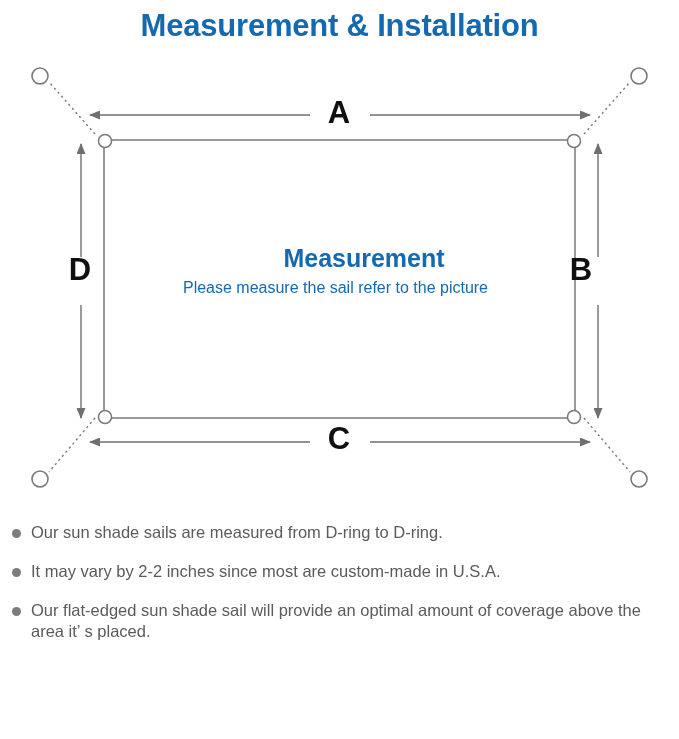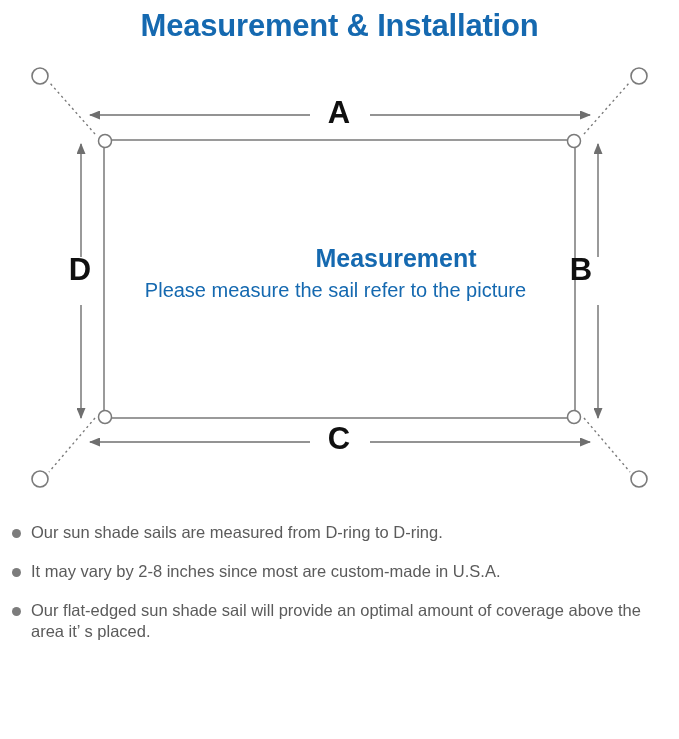--- a/index.html
+++ b/index.html
@@ -47,29 +47,28 @@
   .center-title {
     position: absolute;
     left: 104px;
     top: 192px;
     width: 520px;
     text-align: center;
     font-size: 25px;
     font-weight: bold;
     color: #1569b0;
     font-family: "Liberation Sans", sans-serif;
-    padding-left: 32px;
   }
   .center-sub {
     position: absolute;
     left: 104px;
     top: 227px;
     width: 463px;
     text-align: center;
-    font-size: 20px;
+    font-size: 16px;
     color: #1569b0;
     font-family: "Liberation Sans", sans-serif;
   }
   .dim-label {
     position: absolute;
     color: #101010;
     font-weight: bold;
     font-size: 31px;
     font-family: "Liberation Sans", sans-serif;
     text-align: center;
@@ -195,21 +194,21 @@
 
   <div class="notes">
 
     <div class="note-item">
       <span class="note-bullet"></span>
       <span class="note-text">Our sun shade sails are measured from D-ring to D-ring.</span>
     </div>
 
     <div class="note-item">
       <span class="note-bullet"></span>
-      <span class="note-text">It may vary by 2-8 inches since most are custom-made in U.S.A.</span>
+      <span class="note-text">It may vary by 2-2 inches since most are custom-made in U.S.A.</span>
     </div>
 
 
 
     <div class="note-item">
       <span class="note-bullet"></span>
       <span class="note-text">Our flat-edged sun shade sail will provide an optimal amount of coverage above the area it’ s placed.</span>
     </div>
 
   </div>

